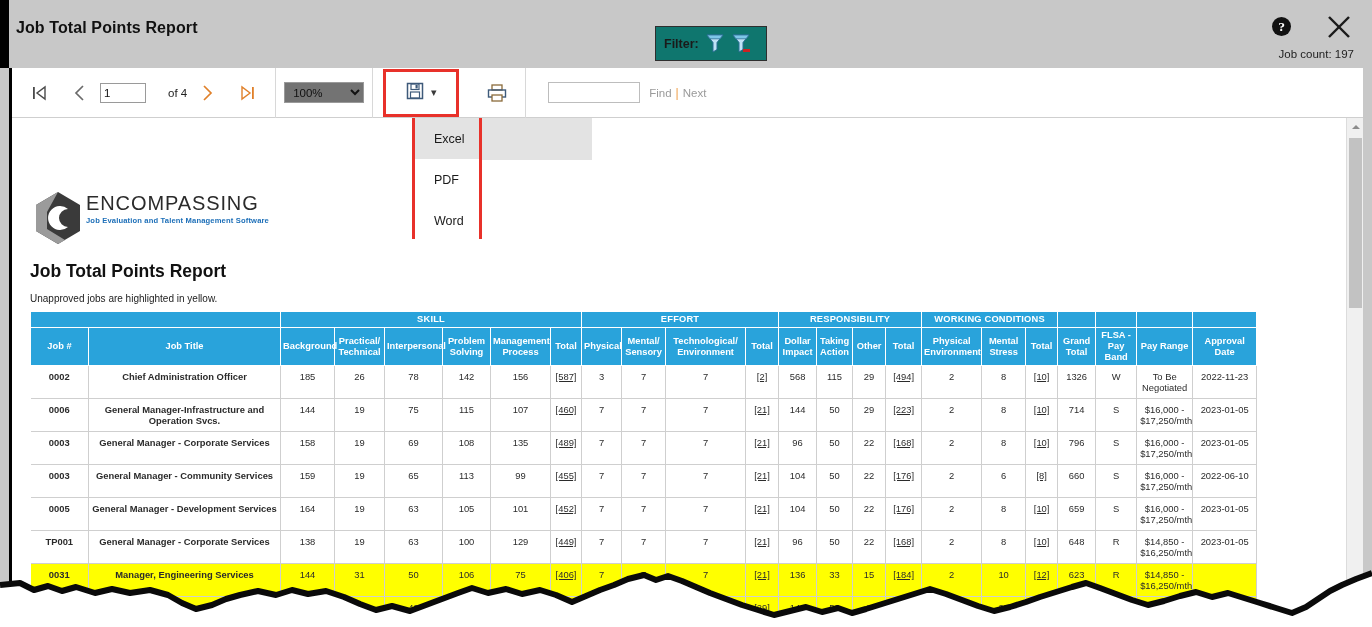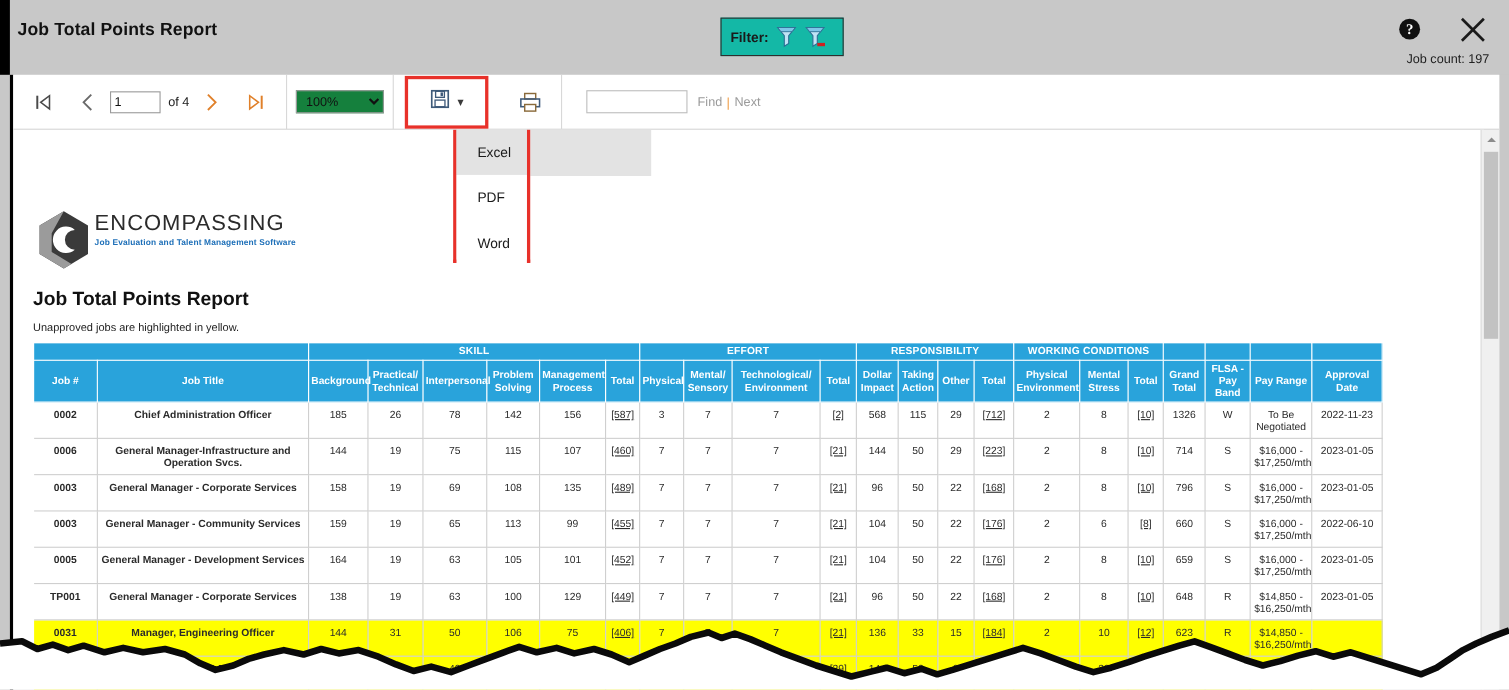--- a/index.html
+++ b/index.html
@@ -30,23 +30,23 @@
     background: #000000;
   }
   .app-title {
     position: absolute; left: 16px; top: 19px;
     font-size: 16px; font-weight: bold; color: #111;
     letter-spacing: .1px;
   }
 
   
   .filter-box {
-    position: absolute; left: 655px; top: 16px;
+    position: absolute; left: 655px; top: 26px;
     width: 112px; height: 35px;
-    background: #14b8a6;
+    background: #0f766e;
     border: 1.5px solid #2e2e2e;
     display: flex; align-items: center; gap: 6px;
     padding-left: 8px;
   }
   .filter-label { font-size: 12.5px; font-weight: bold; color: #1a1a1a; }
   .funnel { width: 20px; height: 21px; display:block; }
 
   
   .help-btn {
     position: absolute; left: 1272px; top: 17px;
@@ -96,25 +96,25 @@
     cursor: pointer; background: none; border: none;
   }
   .navbtn svg { display: block; }
   .page-input {
     width: 46px; height: 20px;
     border: 1px solid #9a9a9a; background: #fff;
     font-size: 11.5px; font-family: "Liberation Sans", sans-serif;
     padding: 0 3px; color: #111;
     text-align: left;
   }
-  .of-label { font-size: 11.5px; color: #222; margin-left: 7px; }
+  .of-label { font-size: 11.5px; color: #222; margin-left: 22px; }
   .zoom-select {
     width: 80px; height: 21px;
     font-size: 11.5px; font-family: "Liberation Sans", sans-serif;
-    border: 1px solid #9a9a9a; background: #15803d; color: #111;
+    border: 1px solid #9a9a9a; background: #737373; color: #111;
     padding-left: 4px;
   }
 
   .export-wrap {
     position: relative;
     border: 3px solid #e8312a;
     height: 48px; width: 76px;
     display: flex; align-items: center; justify-content: center;
     margin: 0 2px;
     background: #fff;
@@ -136,21 +136,21 @@
     font-size: 11.5px; font-family: "Liberation Sans", sans-serif;
     padding: 0 4px;
   }
   .find-label { font-size: 11.5px; color: #9a9a9a; margin-left: 9px; cursor: pointer; }
   .find-sep { color: #f0a04b; margin: 0 4px; font-size: 12px; }
 
   
   .export-menu {
     position: absolute; left: 412px; top: 118px;
     width: 70px; height: 121px;
-    background: #e5e5e5;
+    background: #4c1d95;
     border: 3px solid #e8312a;
     border-top: none;
     z-index: 40;
   }
   .menu-item {
     height: 41px; display: flex; align-items: center;
     padding-left: 19px; font-size: 12.5px; color: #1a1a1a;
     cursor: pointer; background: #fff;
   }
   .menu-item.hovered { background: #e3e3e3; }
@@ -459,21 +459,21 @@
                 <td>142</td>
                 <td>156</td>
                 <td class="dotted-l">[587]</td>
                 <td>3</td>
                 <td>7</td>
                 <td>7</td>
                 <td class="dotted-l">[2]</td>
                 <td>568</td>
                 <td>115</td>
                 <td>29</td>
-                <td class="dotted-l">[712]</td>
+                <td class="dotted-l">[494]</td>
                 <td>2</td>
                 <td>8</td>
                 <td class="dotted-l">[10]</td>
                 <td>1326</td>
                 <td>W</td>
                 <td>To Be Negotiated</td>
                 <td>2022-11-23</td>
               </tr>
               <tr>
                 <td class="jobno">0006</td>
@@ -595,21 +595,21 @@
                 <td>2</td>
                 <td>8</td>
                 <td class="dotted-l">[10]</td>
                 <td>648</td>
                 <td>R</td>
                 <td>$14,850 - $16,250/mth</td>
                 <td>2023-01-05</td>
               </tr>
               <tr class="unapproved">
                 <td class="jobno">0031</td>
-                <td class="jobtitle">Manager, Engineering Officer</td>
+                <td class="jobtitle">Manager, Engineering Services</td>
                 <td>144</td>
                 <td>31</td>
                 <td>50</td>
                 <td>106</td>
                 <td>75</td>
                 <td class="dotted-l">[406]</td>
                 <td>7</td>
                 <td>7</td>
                 <td>7</td>
                 <td class="dotted-l">[21]</td>

